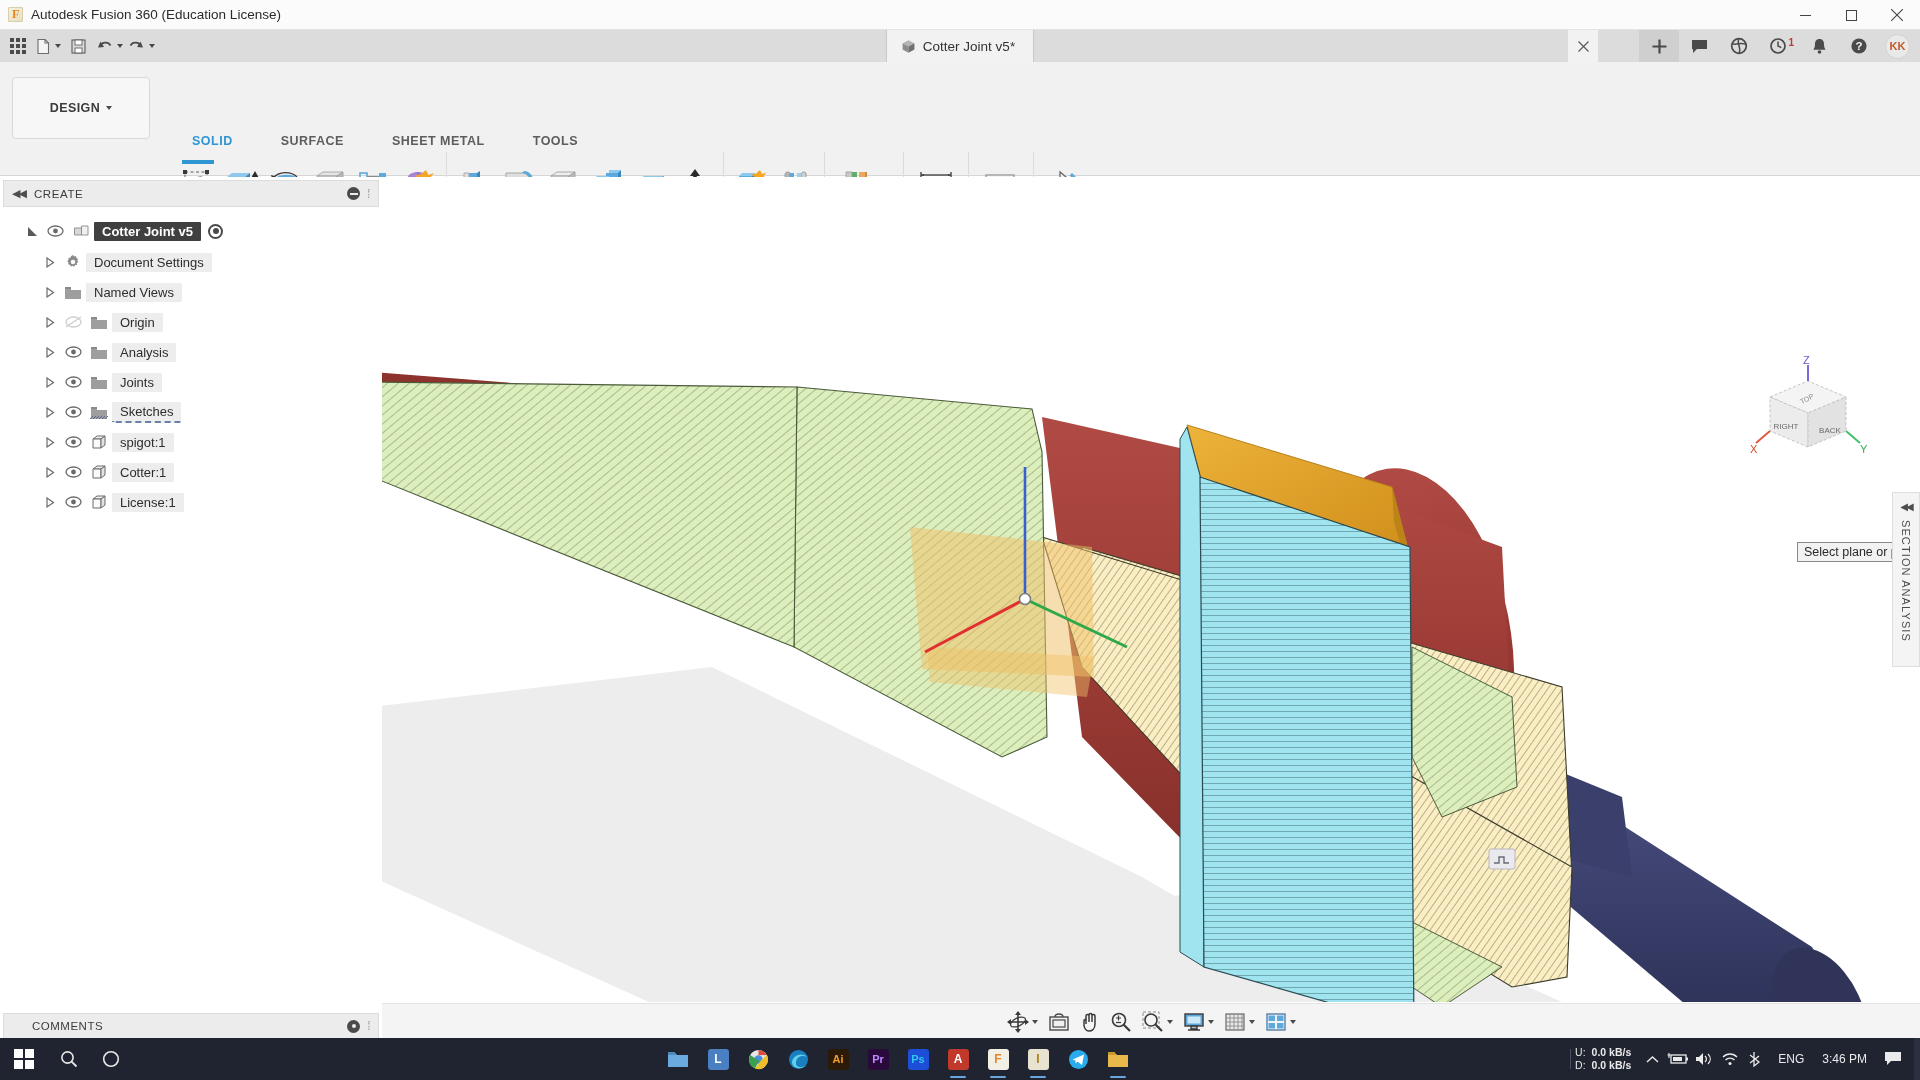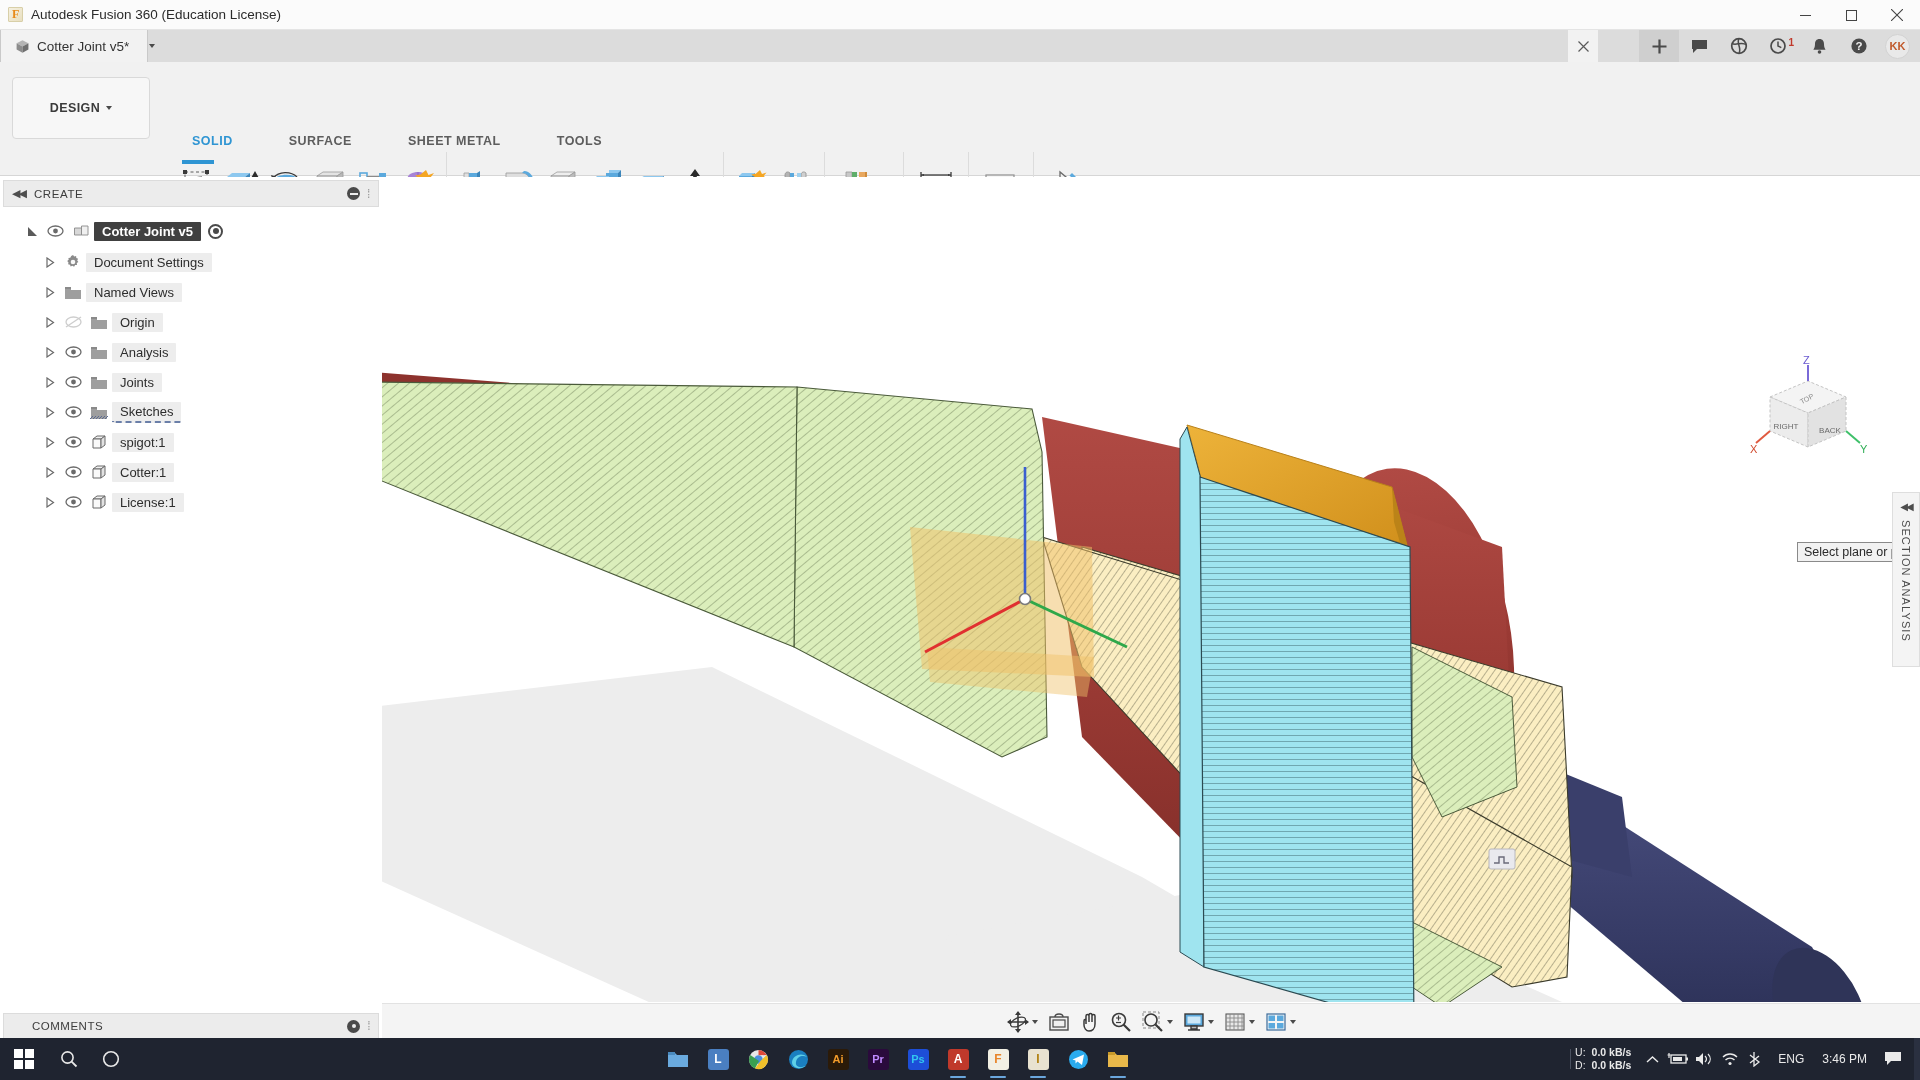--- a/index.html
+++ b/index.html
@@ -46,21 +46,21 @@
     justify-content:center; color:#3c3c3c; position:relative;
   }
   .qa .qbtn:first-child{ margin-left:5px; }
   .grid9{ display:grid; grid-template-columns:repeat(3,4px); grid-template-rows:repeat(3,4px); gap:2px; }
   .grid9 i{ background:#4a4a4a; display:block; }
   .caret{ width:0;height:0;border-left:3.5px solid transparent;border-right:3.5px solid transparent;
     border-top:4px solid #4a4a4a; margin-left:3px; }
 
   .doctab-wrap{
     position:absolute; top:30px; left:0; width:1920px; height:32px;
-    display:flex; align-items:flex-end; justify-content:flex-start; pointer-events:none;
+    display:flex; align-items:flex-end; justify-content:center; pointer-events:none;
   }
   .doctab{
     pointer-events:auto;
     height:32px; background:#f2f2f2; border-left:1px solid #c9c9c9; border-right:1px solid #c9c9c9;
     display:flex;align-items:center; padding:0 18px 0 14px; font-size:13.5px; color:#333;
   }
   .doctab .cubeico{ width:15px;height:15px;margin-right:7px; }
   .tabclose{
     position:absolute; left:1568px; top:30px; width:30px;height:32px;
     background:#f2f2f2; display:flex;align-items:center;justify-content:center;
@@ -86,21 +86,21 @@
     position:absolute;left:0;top:62px;width:1920px;height:114px;
     background:#f1f1f1; border-bottom:1px solid #d6d6d6;
   }
   .designbox{
     position:absolute; left:12px; top:15px; width:138px; height:62px;
     border:1px solid #d9d9d9; background:#f7f7f7; border-radius:4px;
     display:flex;align-items:center;justify-content:center;
   }
   .designbox span{ font-size:12.5px; font-weight:bold; color:#3b3b3b; letter-spacing:.4px;}
   .tabs{
-    position:absolute; left:170px; top:72px; display:flex; gap:12px;
+    position:absolute; left:170px; top:72px; display:flex; gap:4px;
   }
   .rtab{
     padding:0 22px; font-size:12.5px; letter-spacing:.5px; color:#5d5d5d;
     font-weight:bold; cursor:default; white-space:nowrap;
   }
   .rtab.active{ color:#2f95d3; }
 
   .panels{
     position:absolute; left:170px; top:90px; height:86px; display:flex; align-items:stretch;
   }

